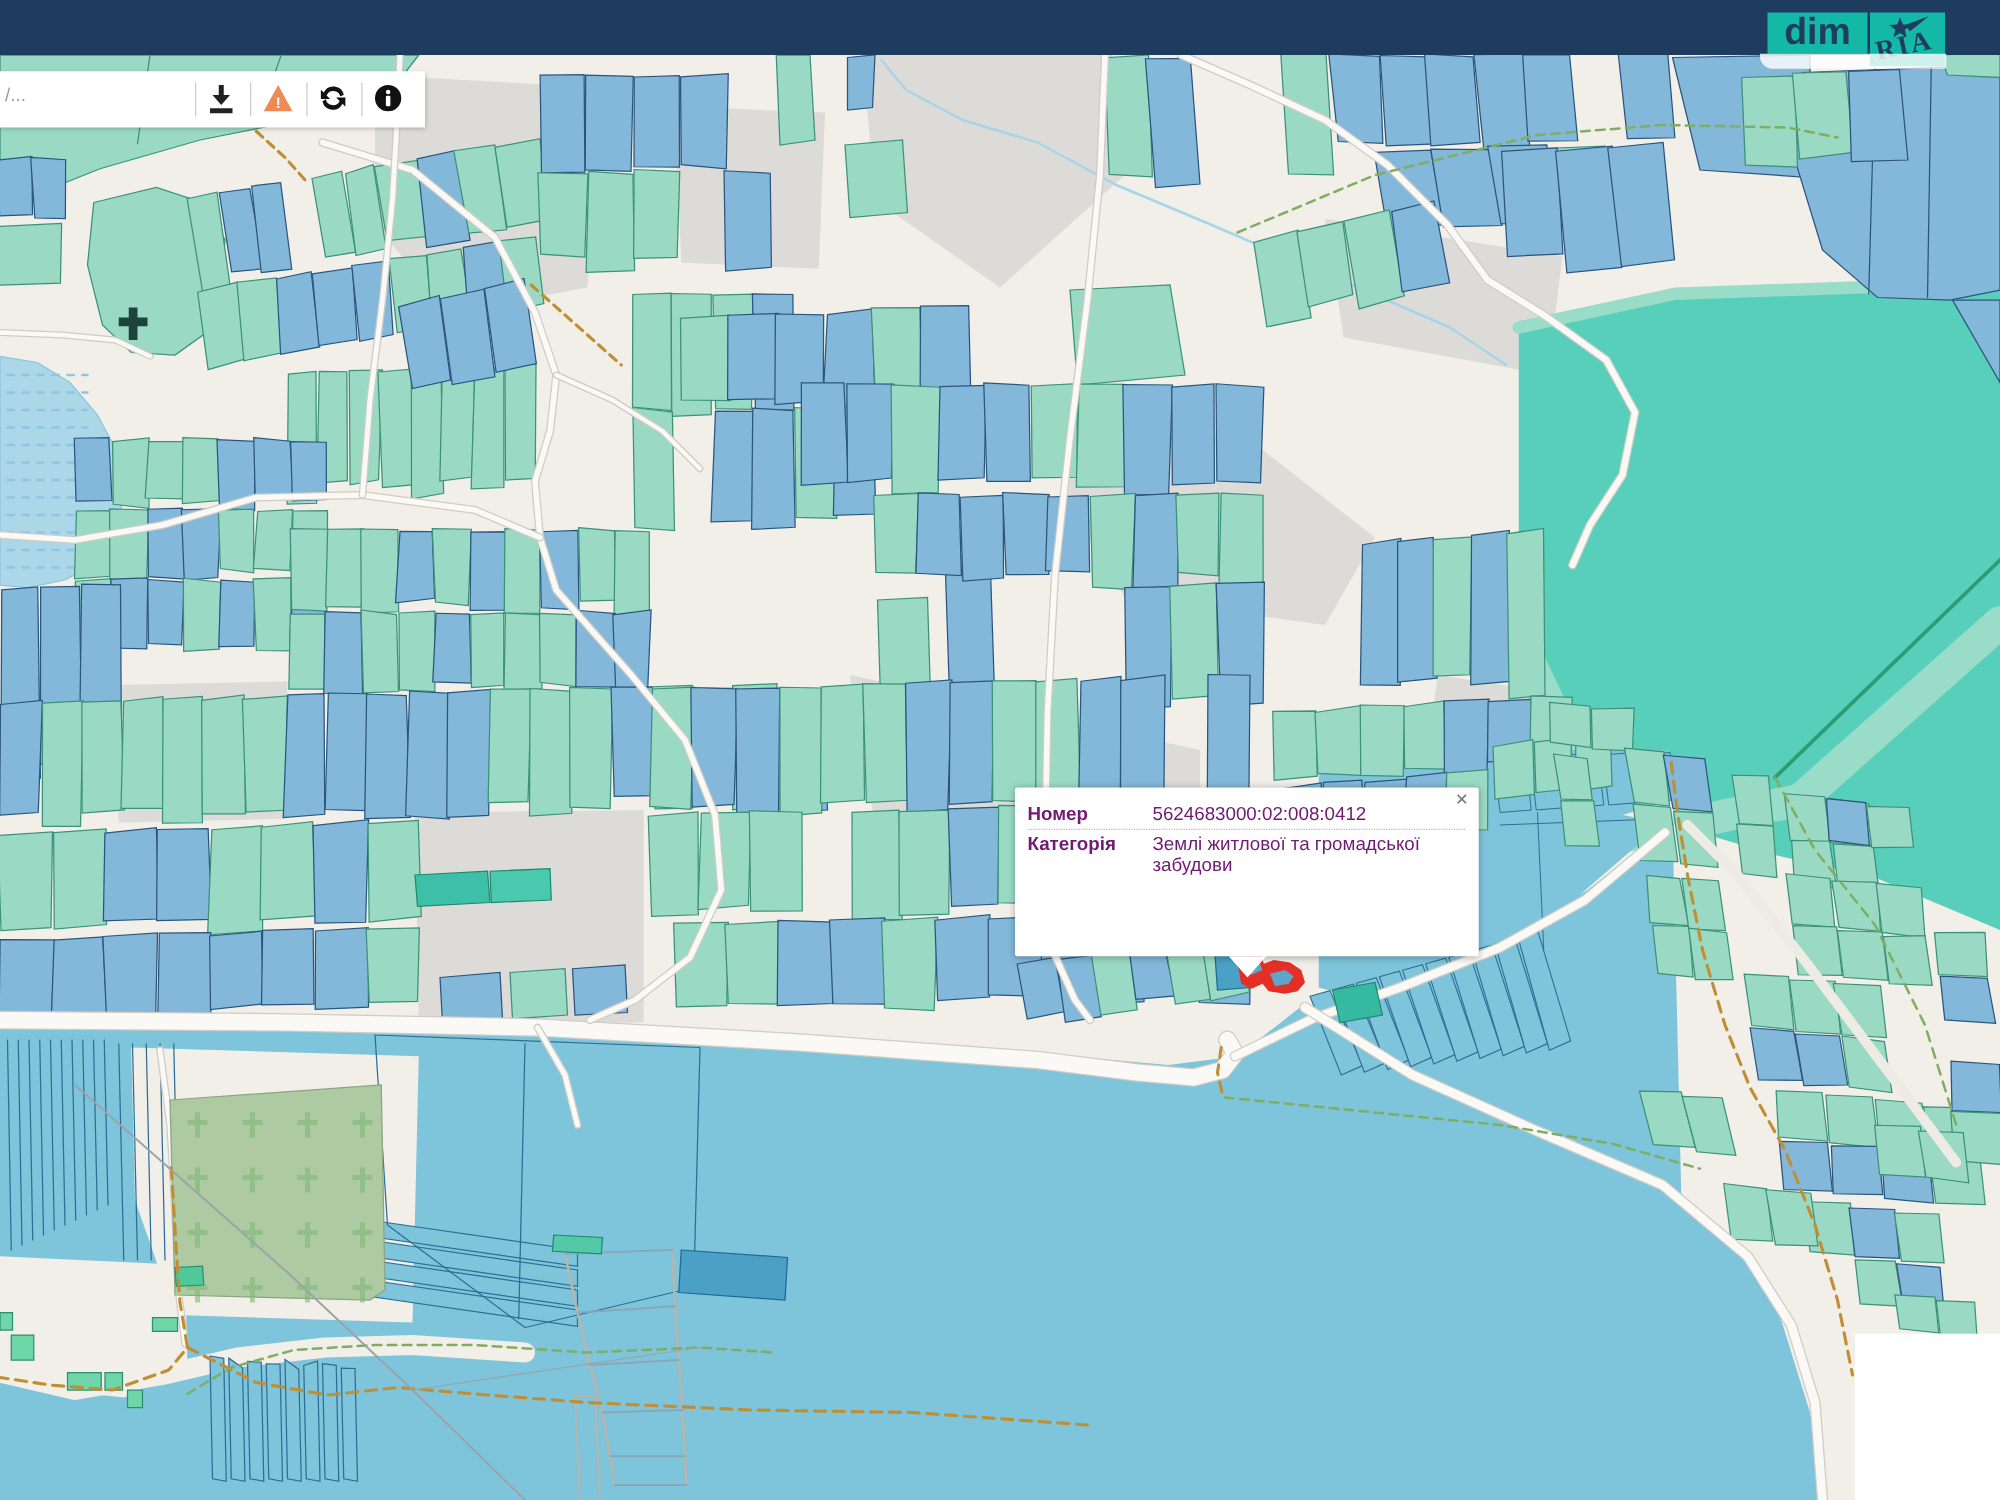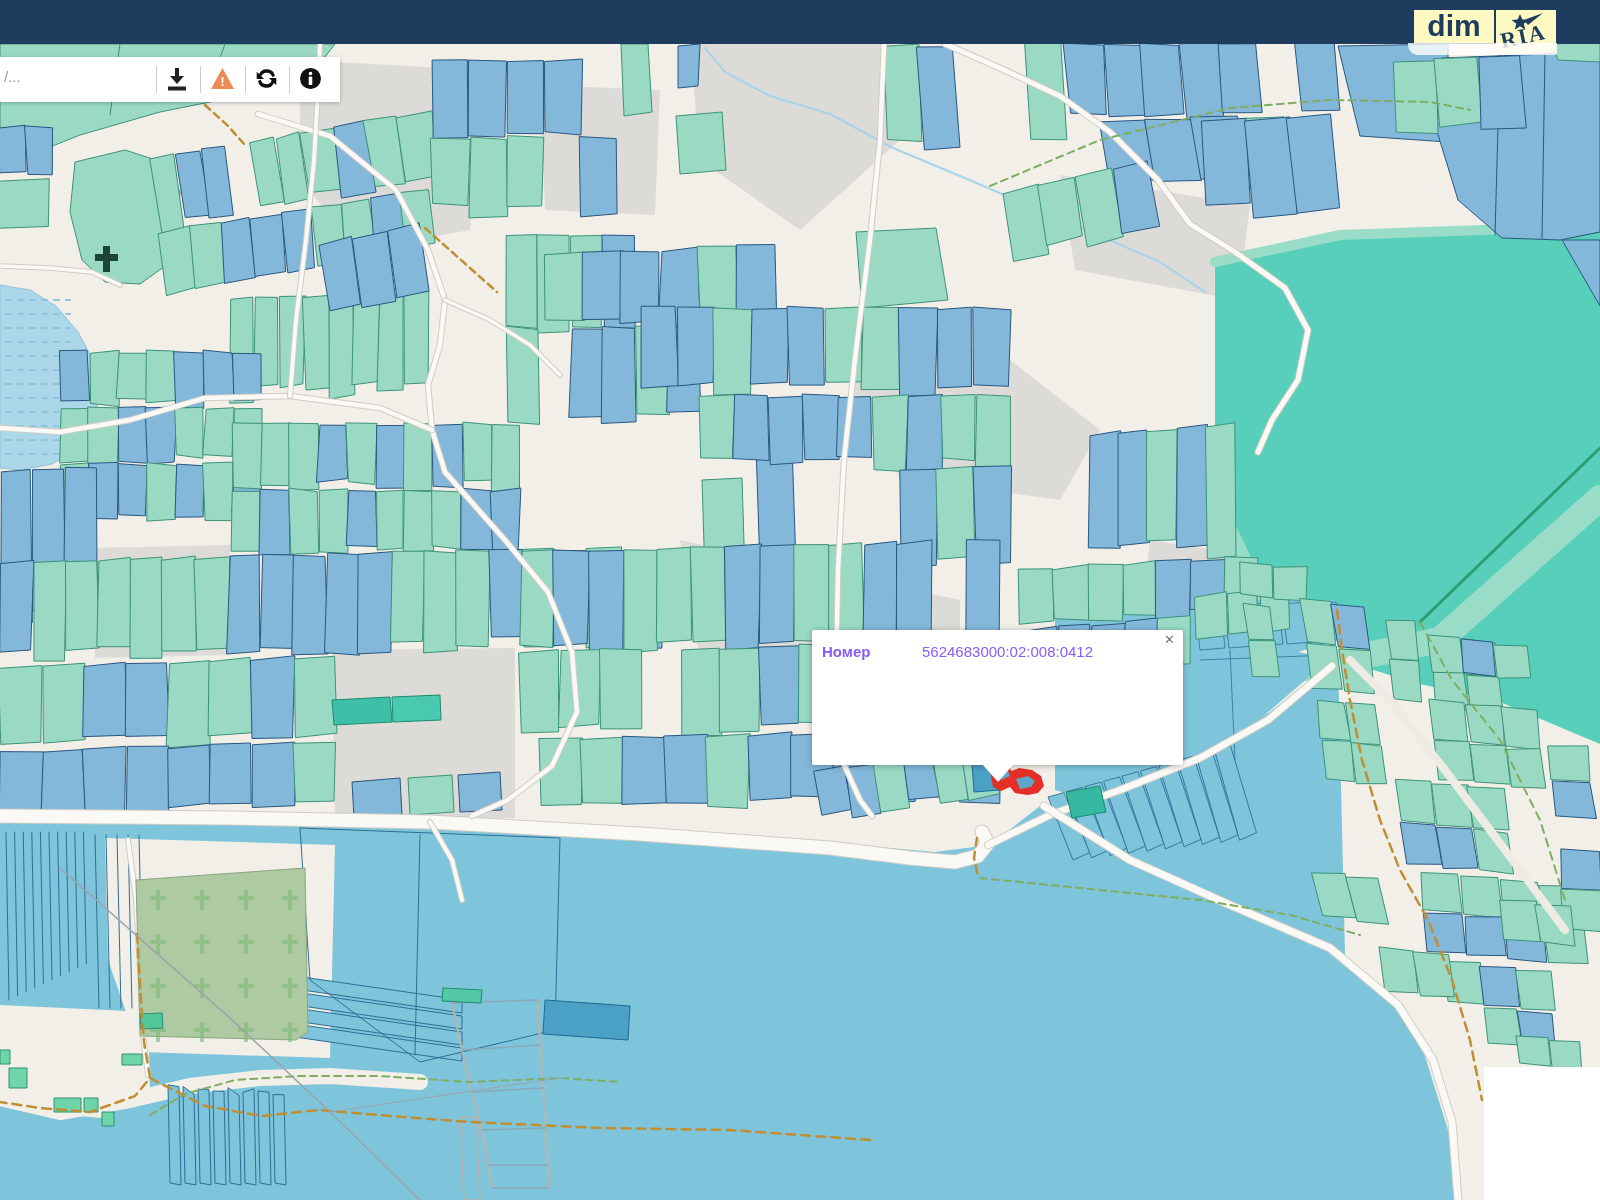--- a/index.html
+++ b/index.html
@@ -1,26 +1,26 @@
 <!DOCTYPE html>
 <html><head><meta charset="utf-8"><style>
 html,body{margin:0;padding:0;width:1600px;height:1200px;overflow:hidden;
 font-family:"Liberation Sans",sans-serif;}
 .map{position:absolute;left:0;top:0;}
 .topbar{position:absolute;left:0;top:0;width:1600px;height:44px;background:#1d3c5e;}
-.logo{position:absolute;top:10px;background:#fef9c3;}
+.logo{position:absolute;top:10px;background:#14b8a6;}
 .logo1{left:1414px;width:80px;height:33px;}
 .logo2{left:1496px;width:60px;height:43px;}
 .dim{font:700 30px "Liberation Sans",sans-serif;color:#1d3c5e;text-align:center;line-height:32px;}
 .attr{position:absolute;left:1408px;top:43px;width:149px;height:12px;background:rgba(255,255,255,0.8);border-radius:0 0 2px 10px;}
 .toolbar{position:absolute;left:0px;top:57px;width:340px;height:45px;background:#fff;box-shadow:0 1px 4px rgba(0,0,0,0.25);}
 .ph{position:absolute;left:4px;top:11px;color:#999;font-size:15px;}
 .sep{position:absolute;top:9px;height:27px;width:1px;background:#ccc;}
 .popup{position:absolute;left:812px;top:630px;width:371px;height:135px;background:#fff;border-radius:2px;box-shadow:0 1px 6px rgba(0,0,0,0.3);}
-.popup table{border-collapse:collapse;margin:10px 0 14px 10px;font-size:15px;color:#8b5cf6;width:350px;}
+.popup table{border-collapse:collapse;margin:10px 0 14px 10px;font-size:15px;color:#701a75;width:350px;}
 .popup td{padding:3px 0;vertical-align:top;border-bottom:1px dotted #bbb;}
 .popup td.l{font-weight:bold;width:100px;}
 .popup tr:last-child td{border-bottom:none;}
 .x{position:absolute;right:8px;top:2px;color:#777;font-size:13px;}
 .tail{position:absolute;left:983px;top:765px;width:0;height:0;border-left:15px solid transparent;border-right:15px solid transparent;border-top:17px solid #fff;}
 </style></head><body>
 <div class="map"><svg xmlns="http://www.w3.org/2000/svg" width="1600" height="1200" viewBox="0 0 1600 1200">
 <rect width="1600" height="1200" fill="#f2efe9"></rect>
 <polygon points="300.0,60.0 480.0,70.0 470.0,230.0 360.0,250.0 300.0,180.0" fill="#dcdbd8"></polygon>
 <polygon points="540.0,85.0 660.0,90.0 655.0,215.0 545.0,210.0" fill="#dcdbd8"></polygon>
@@ -539,15 +539,19 @@
     </svg>
 </div>
 <div class="popup">
 <span class="x">✕</span>
 <table>
 <tbody>
         <tr>
           <td class="l">Номер</td>
           <td>5624683000:02:008:0412</td>
         </tr>
+<tr>
+          <td class="l">Категорія</td>
+          <td>Землі житлової та громадської забудови</td>
+        </tr>
 </tbody>
     </table>
 </div>
 <div class="tail"></div>
 </body></html>

